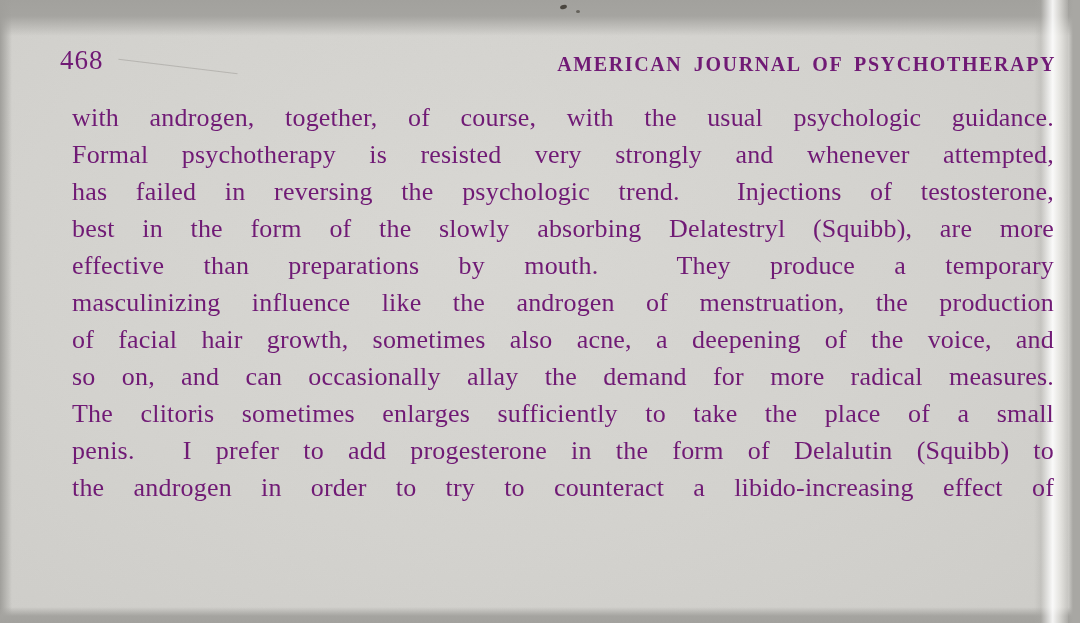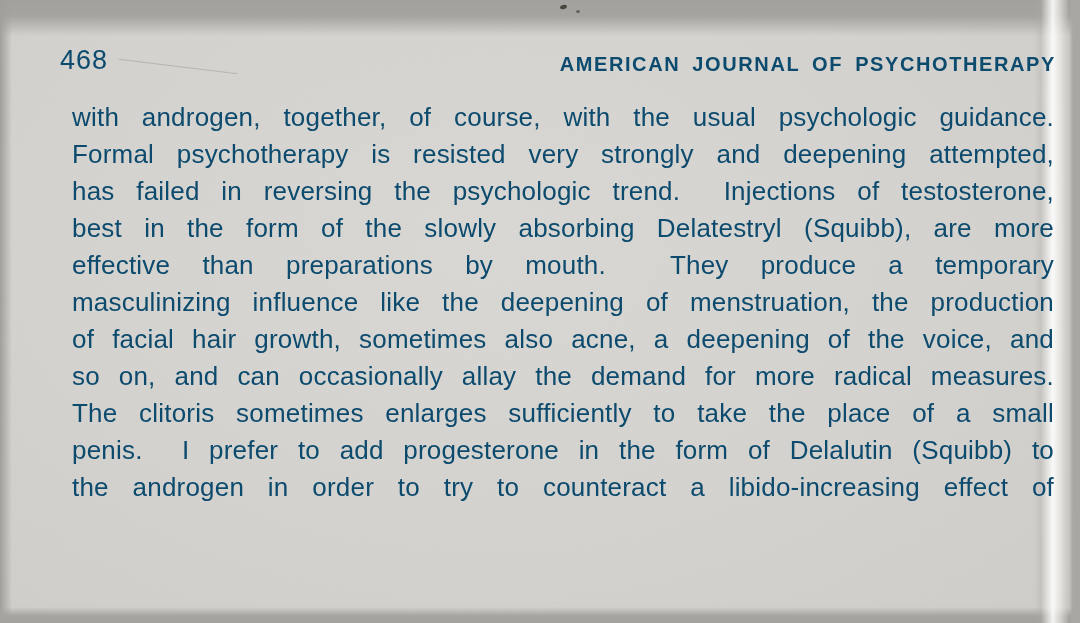--- a/index.html
+++ b/index.html
@@ -6,22 +6,22 @@
     margin: 0;
     padding: 0;
     background: #888;
   }
   .scan {
     position: relative;
     width: 1080px;
     height: 623px;
     overflow: hidden;
     background: #a6a5a1;
-    font-family: Liberation Sans, sans-serif;
-    color: #0c4a6e;
+    font-family: Liberation Serif, serif;
+    color: #701a75;
   }
   .paper {
     position: absolute;
     inset: 0;
     background: radial-gradient(ellipse at 45% 38%, #d9d8d4 0%, #d4d3cf 55%, #cecdc9 100%);
   }
   .grain {
     position: absolute;
     inset: 0;
     pointer-events: none;
@@ -138,25 +138,25 @@
   <div class="speck speck-2"></div>
   <div class="scratch"></div>
 
   <header>
     <span class="page-number">468</span>
     <span class="running-title">AMERICAN JOURNAL OF PSYCHOTHERAPY</span>
   </header>
 
   <main class="body-text">
     <div class="line">with androgen, together, of course, with the usual psychologic guidance.</div>
-    <div class="line">Formal psychotherapy is resisted very strongly and deepening attempted,</div>
+    <div class="line">Formal psychotherapy is resisted very strongly and whenever attempted,</div>
     <div class="line">has failed in reversing the psychologic trend.  Injections of testosterone,</div>
     <div class="line">best in the form of the slowly absorbing Delatestryl (Squibb), are more</div>
     <div class="line">effective than preparations by mouth.  They produce a temporary</div>
-    <div class="line">masculinizing influence like the deepening of menstruation, the production</div>
+    <div class="line">masculinizing influence like the androgen of menstruation, the production</div>
     <div class="line">of facial hair growth, sometimes also acne, a deepening of the voice, and</div>
     <div class="line">so on, and can occasionally allay the demand for more radical measures.</div>
     <div class="line">The clitoris sometimes enlarges sufficiently to take the place of a small</div>
     <div class="line">penis.  I prefer to add progesterone in the form of Delalutin (Squibb) to</div>
     <div class="line">the androgen in order to try to counteract a libido-increasing effect of</div>
   </main>
 
 </div>
 
 </body></html>

